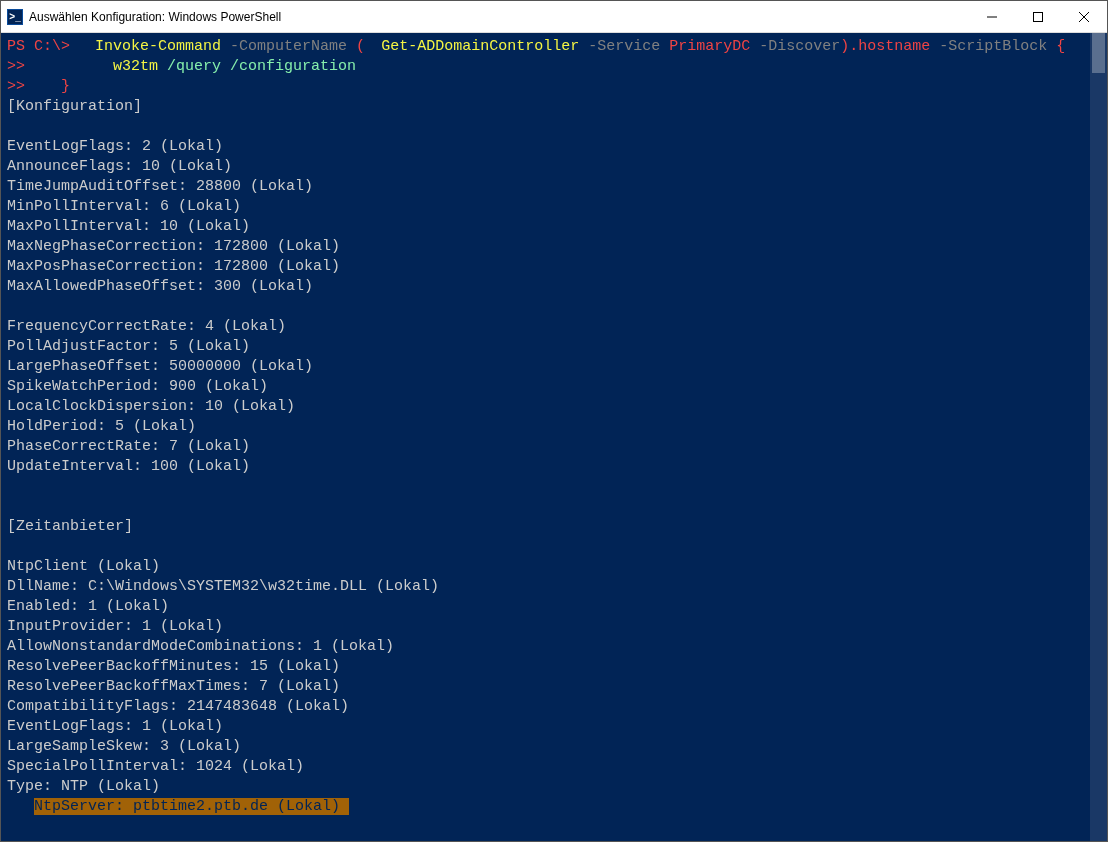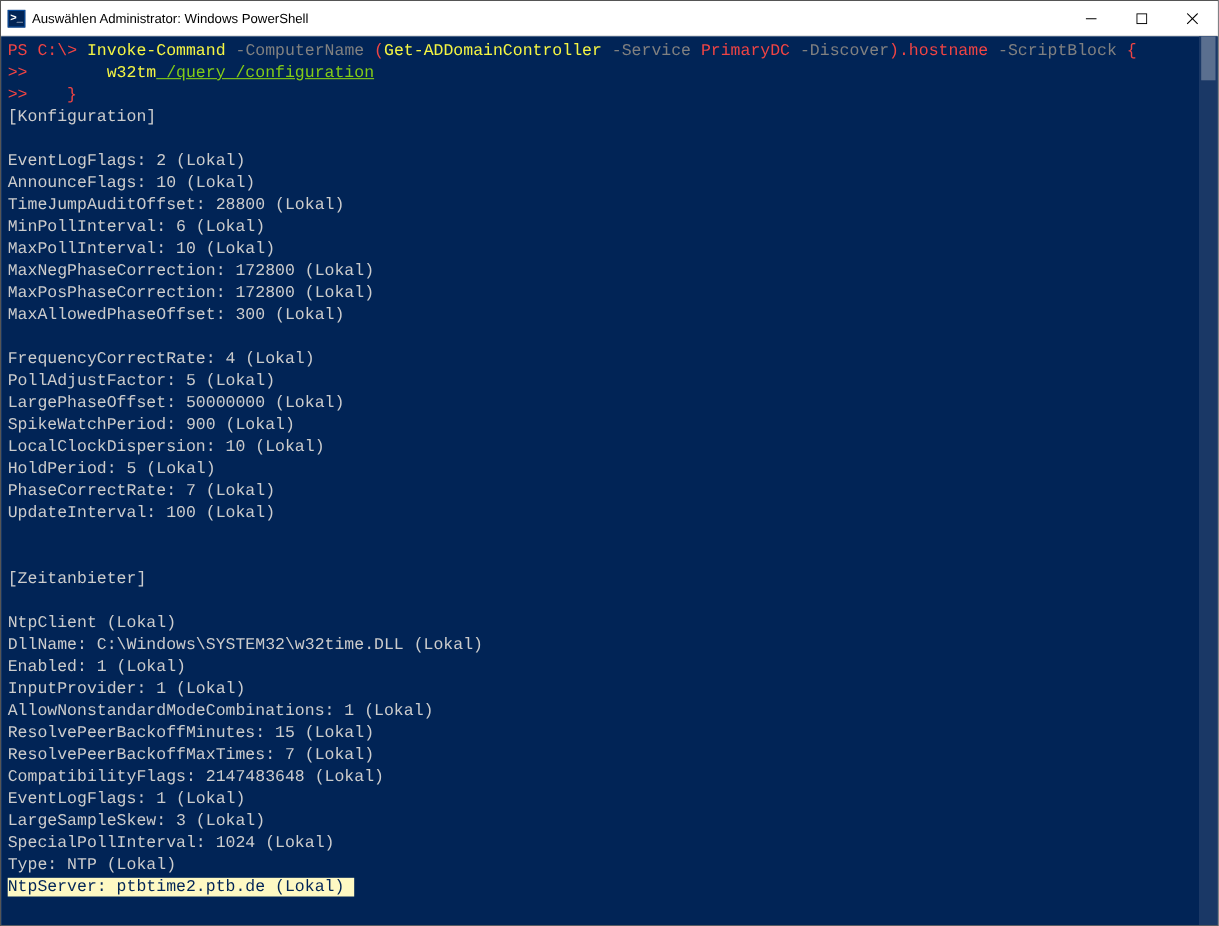--- a/index.html
+++ b/index.html
@@ -83,36 +83,37 @@
   .scrollbar-thumb {
     position: absolute;
     top: 0;
     left: 2px;
     right: 2px;
     height: 40px;
     background: #5a6f8f;
   }
   .c-white  { color: #ef4444; }
   .c-gray   { color: #808080; text-align: right; }
-  .c-yellow { color: #f5f543; }
-  .c-green  { color: #84cc16; text-decoration: underline; }
+  .c-yellow { color: #f5f543; margin-left: 16px; }
+  .c-green  { color: #86efac; }
   .highlight {
-    background: #fef9c3;
+    background: #a16207;
     color: #012456;
+    margin-left: 27px;
   }
   .line { display: block; }
 </style>
 </head>
 <body>
 
 <div class="window">
 
   <div class="titlebar">
     <div class="titlebar-icon">&gt;_</div>
-    <div class="titlebar-title">Auswählen Administrator: Windows PowerShell</div>
+    <div class="titlebar-title">Auswählen Konfiguration: Windows PowerShell</div>
     <div class="titlebar-controls">
       <button class="titlebar-btn">
         <svg width="10" height="10" viewBox="0 0 10 10">
             <path d="M0 5 H10" stroke="#000" stroke-width="1"></path>
           </svg>
       </button>
       <button class="titlebar-btn">
         <svg width="10" height="10" viewBox="0 0 10 10">
             <rect x="0.5" y="0.5" width="9" height="9" fill="none" stroke="#000" stroke-width="1"></rect>
           </svg>

